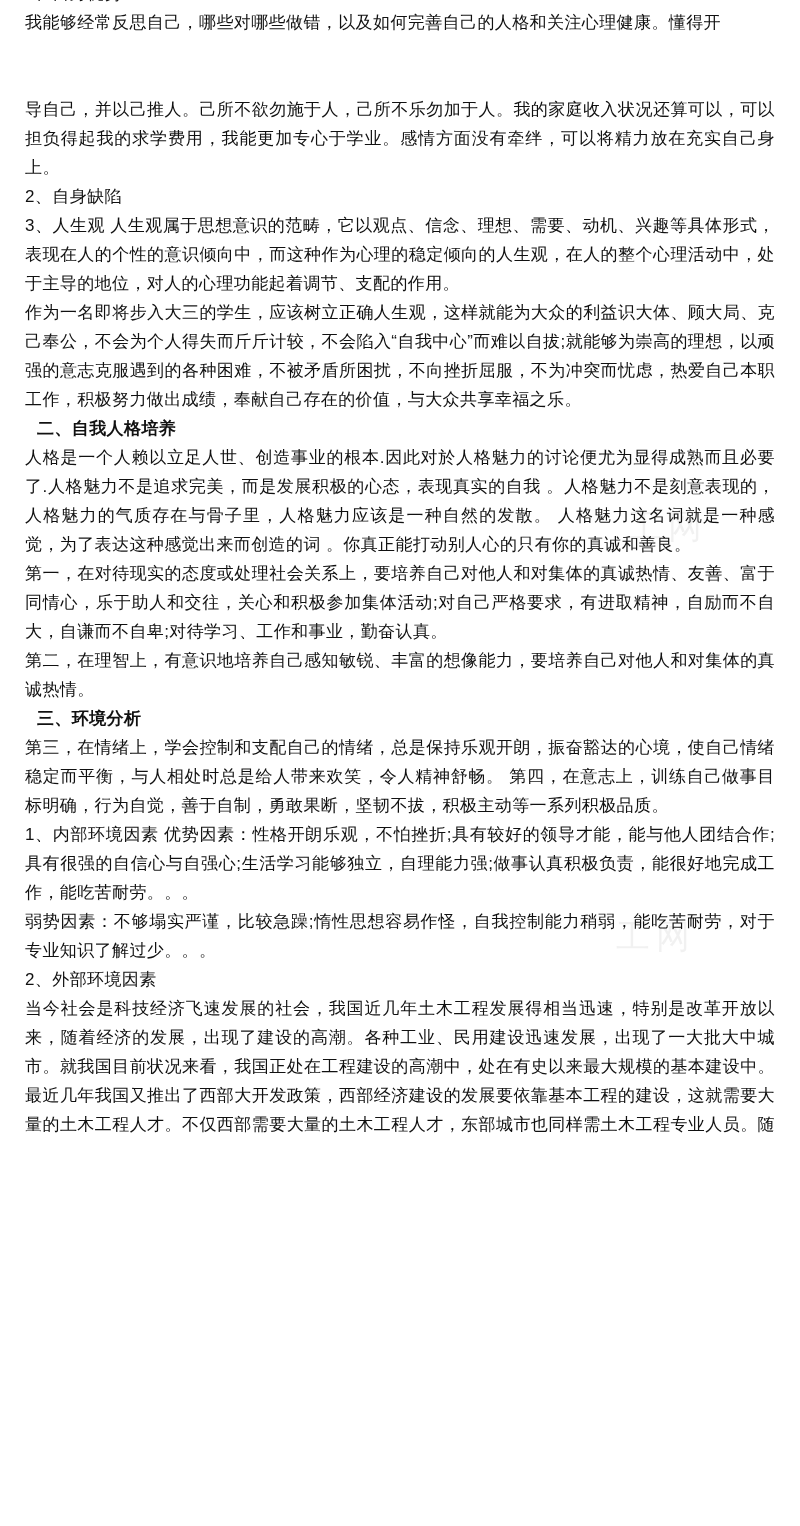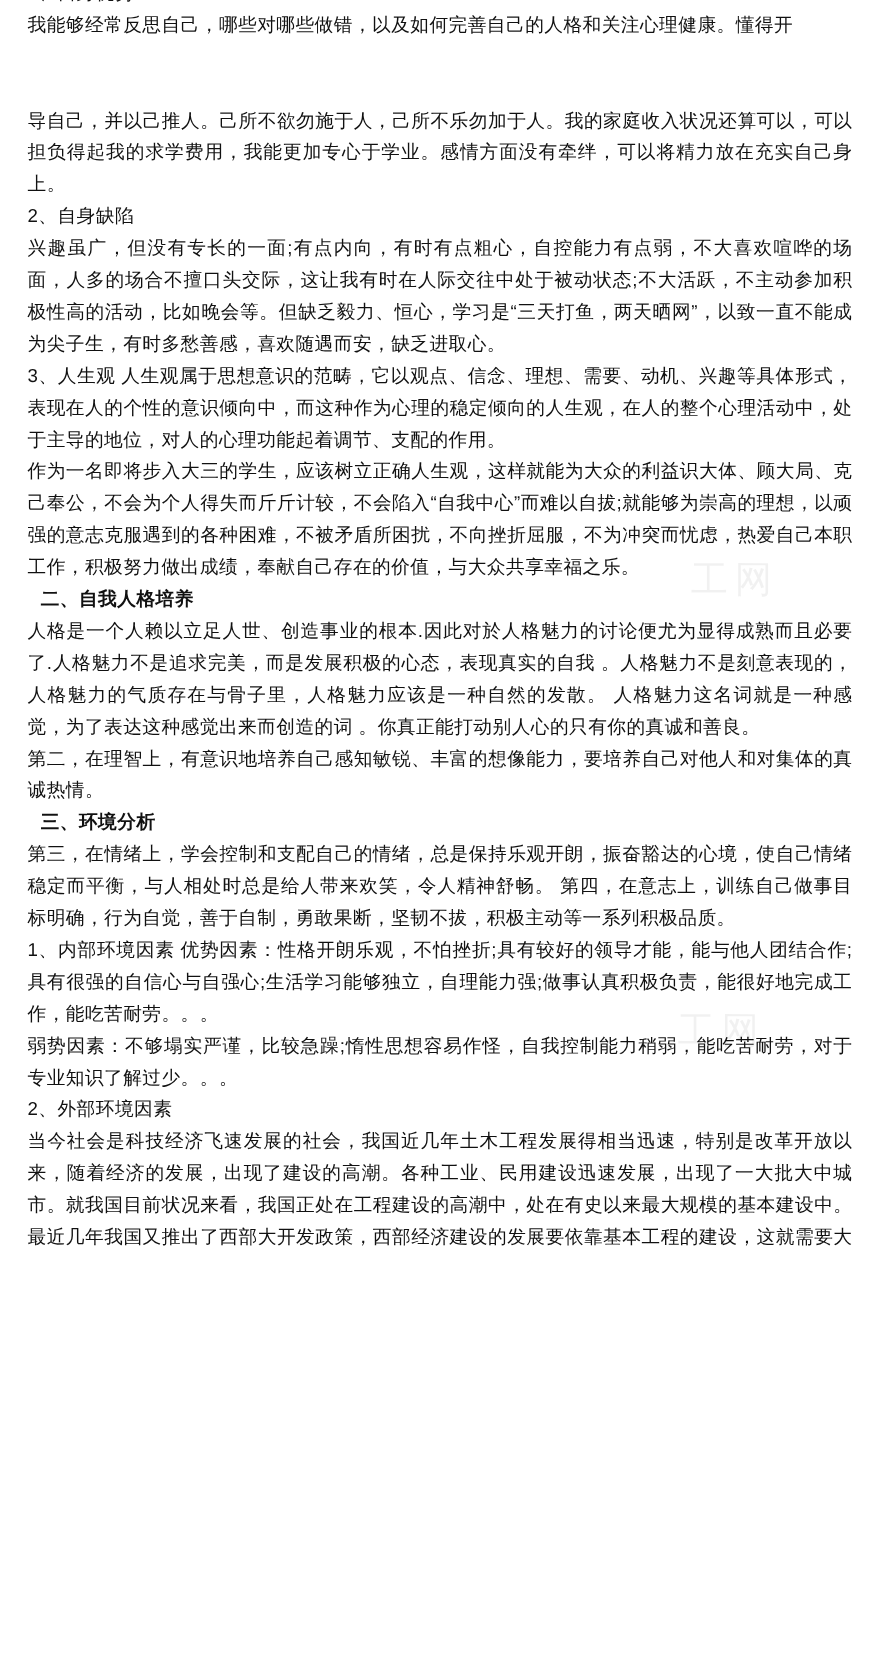--- a/index.html
+++ b/index.html
@@ -57,25 +57,25 @@
 </head>
 <body>
 
 <div class="page">
   <div class="content">
     <p class="para clipped">1、自身优势</p>
     <p class="para">我能够经常反思自己，哪些对哪些做错，以及如何完善自己的人格和关注心理健康。懂得开</p>
     <div class="page-gap"></div>
     <p class="para">导自己，并以己推人。己所不欲勿施于人，己所不乐勿加于人。我的家庭收入状况还算可以，可以担负得起我的求学费用，我能更加专心于学业。感情方面没有牵绊，可以将精力放在充实自己身上。</p>
     <p class="para">2、自身缺陷</p>
-    <p class="para">兴趣虽广，但没有专长的一面;有点内向，有时有点粗心，自控能力有点弱，不大喜欢喧哗的场面，人多的场合不擅口头交际，这让我有时在人际交往中处于被动状态;不大活跃，不主动参加积极性高的活动，比如晚会等。但缺乏毅力、恒心，学习是“三天打鱼，两天晒网”，以致一直不能成为尖子生，有时多愁善感，喜欢随遇而安，缺乏进取心。</p>
     <p class="para">3、人生观 人生观属于思想意识的范畴，它以观点、信念、理想、需要、动机、兴趣等具体形式，表现在人的个性的意识倾向中，而这种作为心理的稳定倾向的人生观，在人的整个心理活动中，处于主导的地位，对人的心理功能起着调节、支配的作用。</p>
     <p class="para">作为一名即将步入大三的学生，应该树立正确人生观，这样就能为大众的利益识大体、顾大局、克己奉公，不会为个人得失而斤斤计较，不会陷入“自我中心”而难以自拔;就能够为崇高的理想，以顽强的意志克服遇到的各种困难，不被矛盾所困扰，不向挫折屈服，不为冲突而忧虑，热爱自己本职工作，积极努力做出成绩，奉献自己存在的价值，与大众共享幸福之乐。</p>
     <p class="para section-heading">二、自我人格培养</p>
     <p class="para">人格是一个人赖以立足人世、创造事业的根本.因此对於人格魅力的讨论便尤为显得成熟而且必要了.人格魅力不是追求完美，而是发展积极的心态，表现真实的自我 。人格魅力不是刻意表现的，人格魅力的气质存在与骨子里，人格魅力应该是一种自然的发散。 人格魅力这名词就是一种感觉，为了表达这种感觉出来而创造的词 。你真正能打动别人心的只有你的真诚和善良。</p>
+    <p class="para">第一，在对待现实的态度或处理社会关系上，要培养自己对他人和对集体的真诚热情、友善、富于同情心，乐于助人和交往，关心和积极参加集体活动;对自己严格要求，有进取精神，自励而不自大，自谦而不自卑;对待学习、工作和事业，勤奋认真。</p>
     <p class="para">第二，在理智上，有意识地培养自己感知敏锐、丰富的想像能力，要培养自己对他人和对集体的真诚热情。</p>
     <p class="para section-heading">三、环境分析</p>
     <p class="para">第三，在情绪上，学会控制和支配自己的情绪，总是保持乐观开朗，振奋豁达的心境，使自己情绪稳定而平衡，与人相处时总是给人带来欢笑，令人精神舒畅。 第四，在意志上，训练自己做事目标明确，行为自觉，善于自制，勇敢果断，坚韧不拔，积极主动等一系列积极品质。</p>
     <p class="para">1、内部环境因素 优势因素：性格开朗乐观，不怕挫折;具有较好的领导才能，能与他人团结合作;具有很强的自信心与自强心;生活学习能够独立，自理能力强;做事认真积极负责，能很好地完成工作，能吃苦耐劳。。。</p>
     <p class="para">弱势因素：不够塌实严谨，比较急躁;惰性思想容易作怪，自我控制能力稍弱，能吃苦耐劳，对于专业知识了解过少。。。</p>
     <p class="para">2、外部环境因素</p>
     <p class="para">当今社会是科技经济飞速发展的社会，我国近几年土木工程发展得相当迅速，特别是改革开放以来，随着经济的发展，出现了建设的高潮。各种工业、民用建设迅速发展，出现了一大批大中城市。就我国目前状况来看，我国正处在工程建设的高潮中，处在有史以来最大规模的基本建设中。最近几年我国又推出了西部大开发政策，西部经济建设的发展要依靠基本工程的建设，这就需要大量的土木工程人才。不仅西部需要大量的土木工程人才，东部城市也同样需土木工程专业人员。随着经济的发展、城市的不断扩大以及城市人口日益集中，这就要求解决交通和住房问题。从市场的需求来说，目前中国的基础建设正在兴起，大跨结构、</p>
   </div>
 
   <div class="watermark wm1">工网</div>

